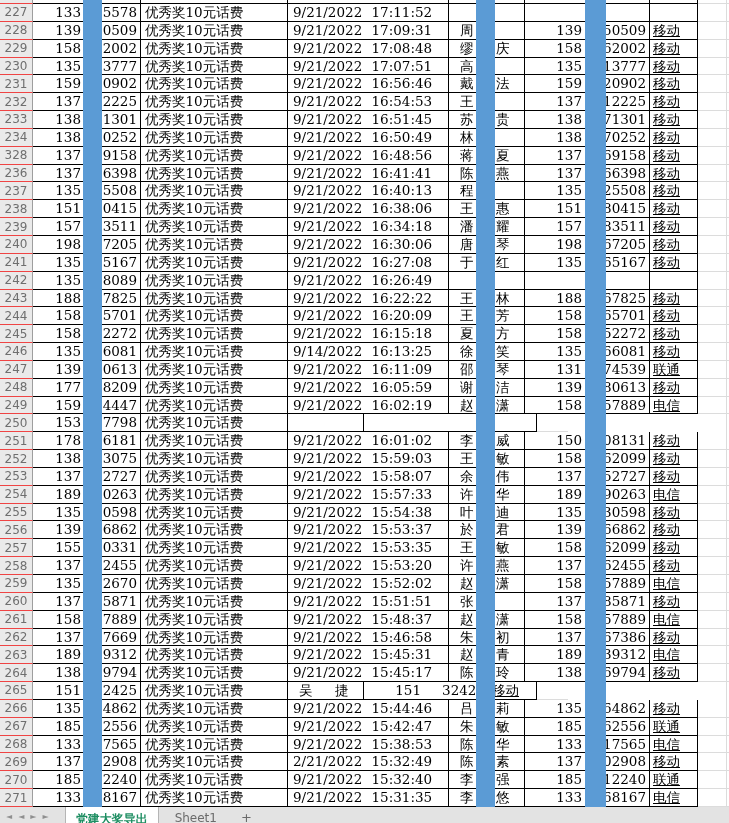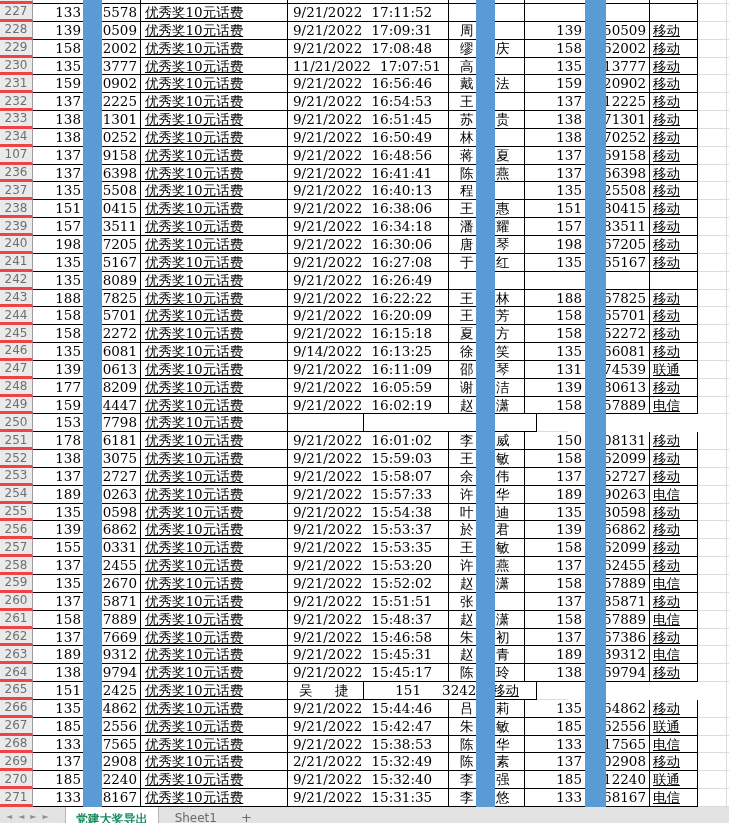--- a/index.html
+++ b/index.html
@@ -7,28 +7,28 @@
   body { font-family: "DejaVu Serif", serif; }
   .sheet { position: relative; width: 729px; height: 823px; background: #fff; }
 
   .rows { position: absolute; top: 0; left: 0; width: 729px; }
   .row { display: flex; height: 17.844px; }
   .row.sliver { height: 4px; }
   .row > div { position: relative; flex: none; overflow: hidden; }
 
   .c-num {
     width: 33px; background: #EAEAEA;
-    border-right: 1px solid #9E9E9E; border-bottom: 3px solid #ef4444;
+    border-right: 1px solid #9E9E9E; border-bottom: 1px solid #ef4444;
     font-family: "DejaVu Sans", sans-serif; font-size: 12px; color: #6F6F6F;
     display: flex; align-items: center; justify-content: center;
   }
   .c-data { border-right: 1px solid #000; border-bottom: 1px solid #000;
     font-size: 13.5px; color: #000; line-height: 16.8px; }
   .c-phone1 { width: 108px; }
-  .c-prize  { width: 147px; padding-left: 4px; white-space: nowrap; text-decoration: underline; }
+  .c-prize  { width: 147px; padding-left: 4px; white-space: nowrap; }
   .c-date   { width: 161px; padding-left: 5px; word-spacing: 5px; white-space: nowrap; }
   .c-name   { width: 76px; }
   .c-phone2 { width: 125px; }
   .c-carrier{ width: 48px; padding-left: 3px; text-decoration: underline; }
   .c-after  { width: 31px; border-bottom: 1px solid #DCDCDC; }
 
   .abs { position: absolute; top: 0; white-space: nowrap; }
   .c-phone1 .pa { right: 59px; }
   .c-phone1 .pb { right: 3px; }
   .c-name .na { left: 11px; }
@@ -129,21 +129,21 @@
       <div class="c-data c-carrier">移动</div>
       <div class="c-after"></div>
     </div>
       <div class="row">
       <div class="c-num">230</div>
       <div class="c-data c-phone1">
         <span class="abs pa">135</span>
         <span class="abs pb">13777</span>
       </div>
       <div class="c-data c-prize">优秀奖10元话费</div>
-      <div class="c-data c-date">11/21/2022 17:07:51</div>
+      <div class="c-data c-date">9/21/2022 17:07:51</div>
       <div class="c-data c-name">
         <span class="abs na">高</span>
         <span class="abs nb"></span>
       </div>
       <div class="c-data c-phone2">
         <span class="abs pa">135</span>
         <span class="abs pb">13777</span>
       </div>
       <div class="c-data c-carrier">移动</div>
       <div class="c-after"></div>
@@ -218,21 +218,21 @@
         <span class="abs nb"></span>
       </div>
       <div class="c-data c-phone2">
         <span class="abs pa">138</span>
         <span class="abs pb">70252</span>
       </div>
       <div class="c-data c-carrier">移动</div>
       <div class="c-after"></div>
     </div>
       <div class="row">
-      <div class="c-num">107</div>
+      <div class="c-num">328</div>
       <div class="c-data c-phone1">
         <span class="abs pa">137</span>
         <span class="abs pb">69158</span>
       </div>
       <div class="c-data c-prize">优秀奖10元话费</div>
       <div class="c-data c-date">9/21/2022 16:48:56</div>
       <div class="c-data c-name">
         <span class="abs na">蒋</span>
         <span class="abs nb">夏</span>
       </div>

